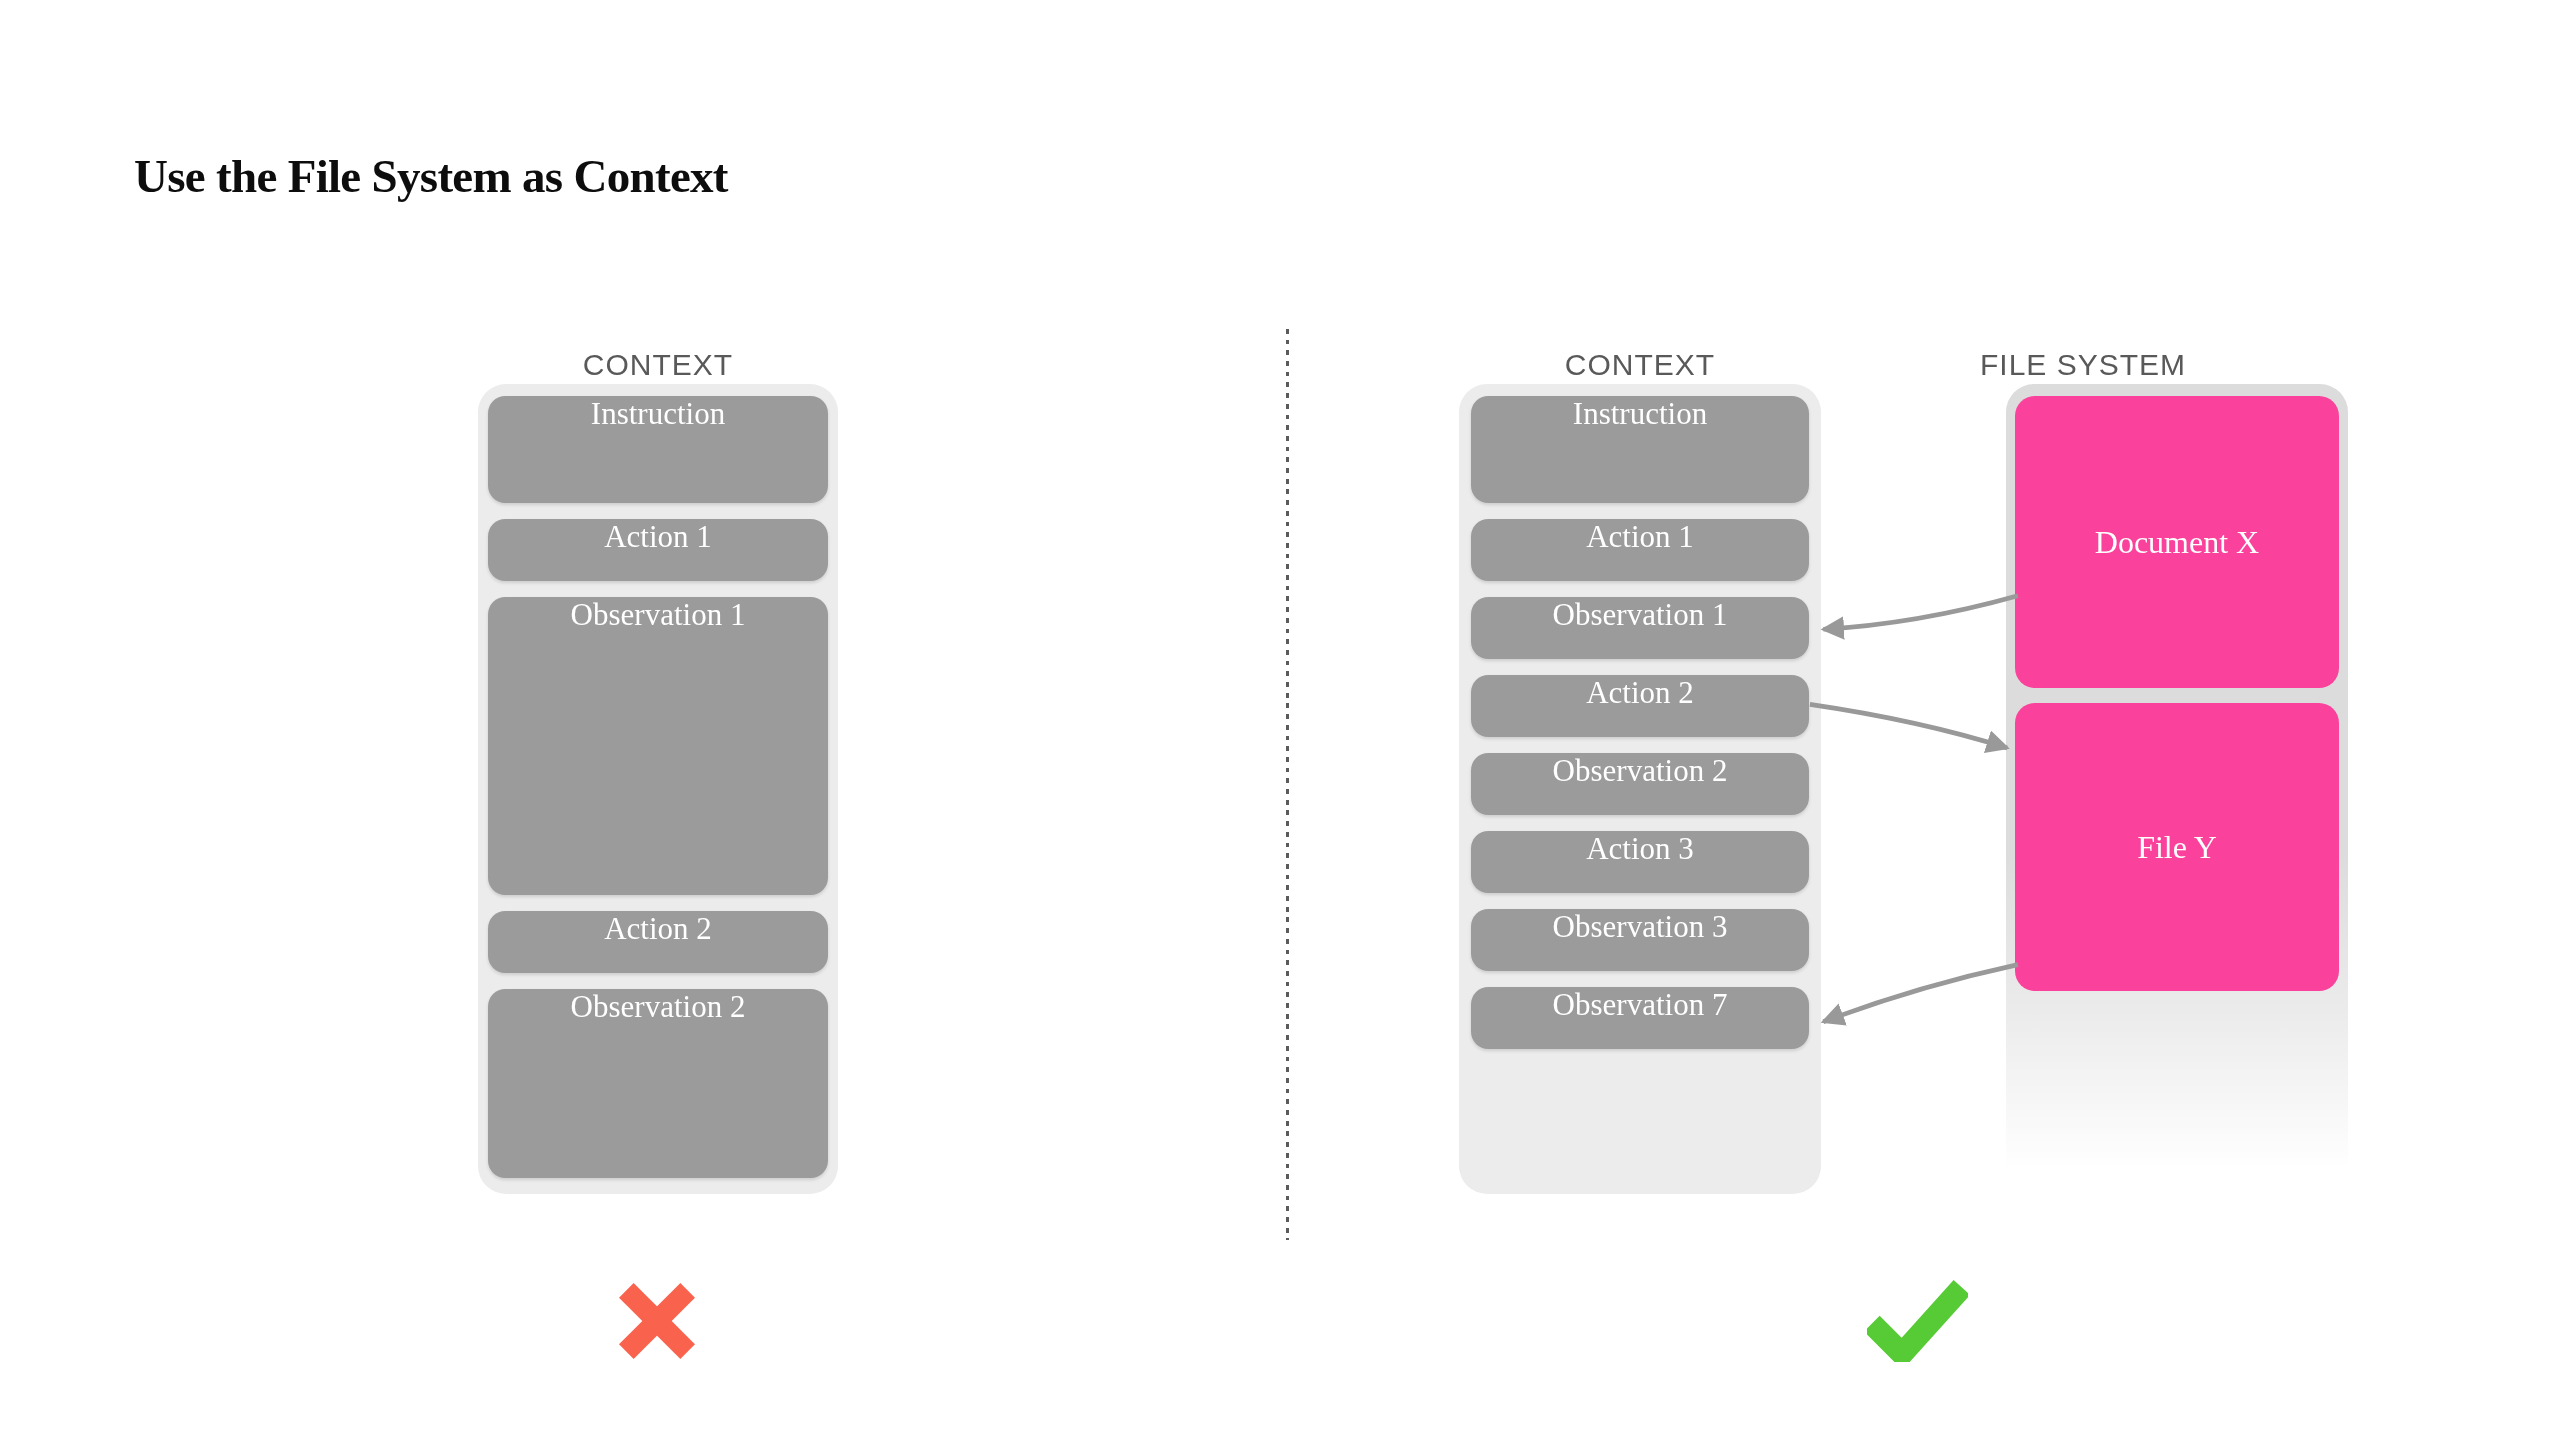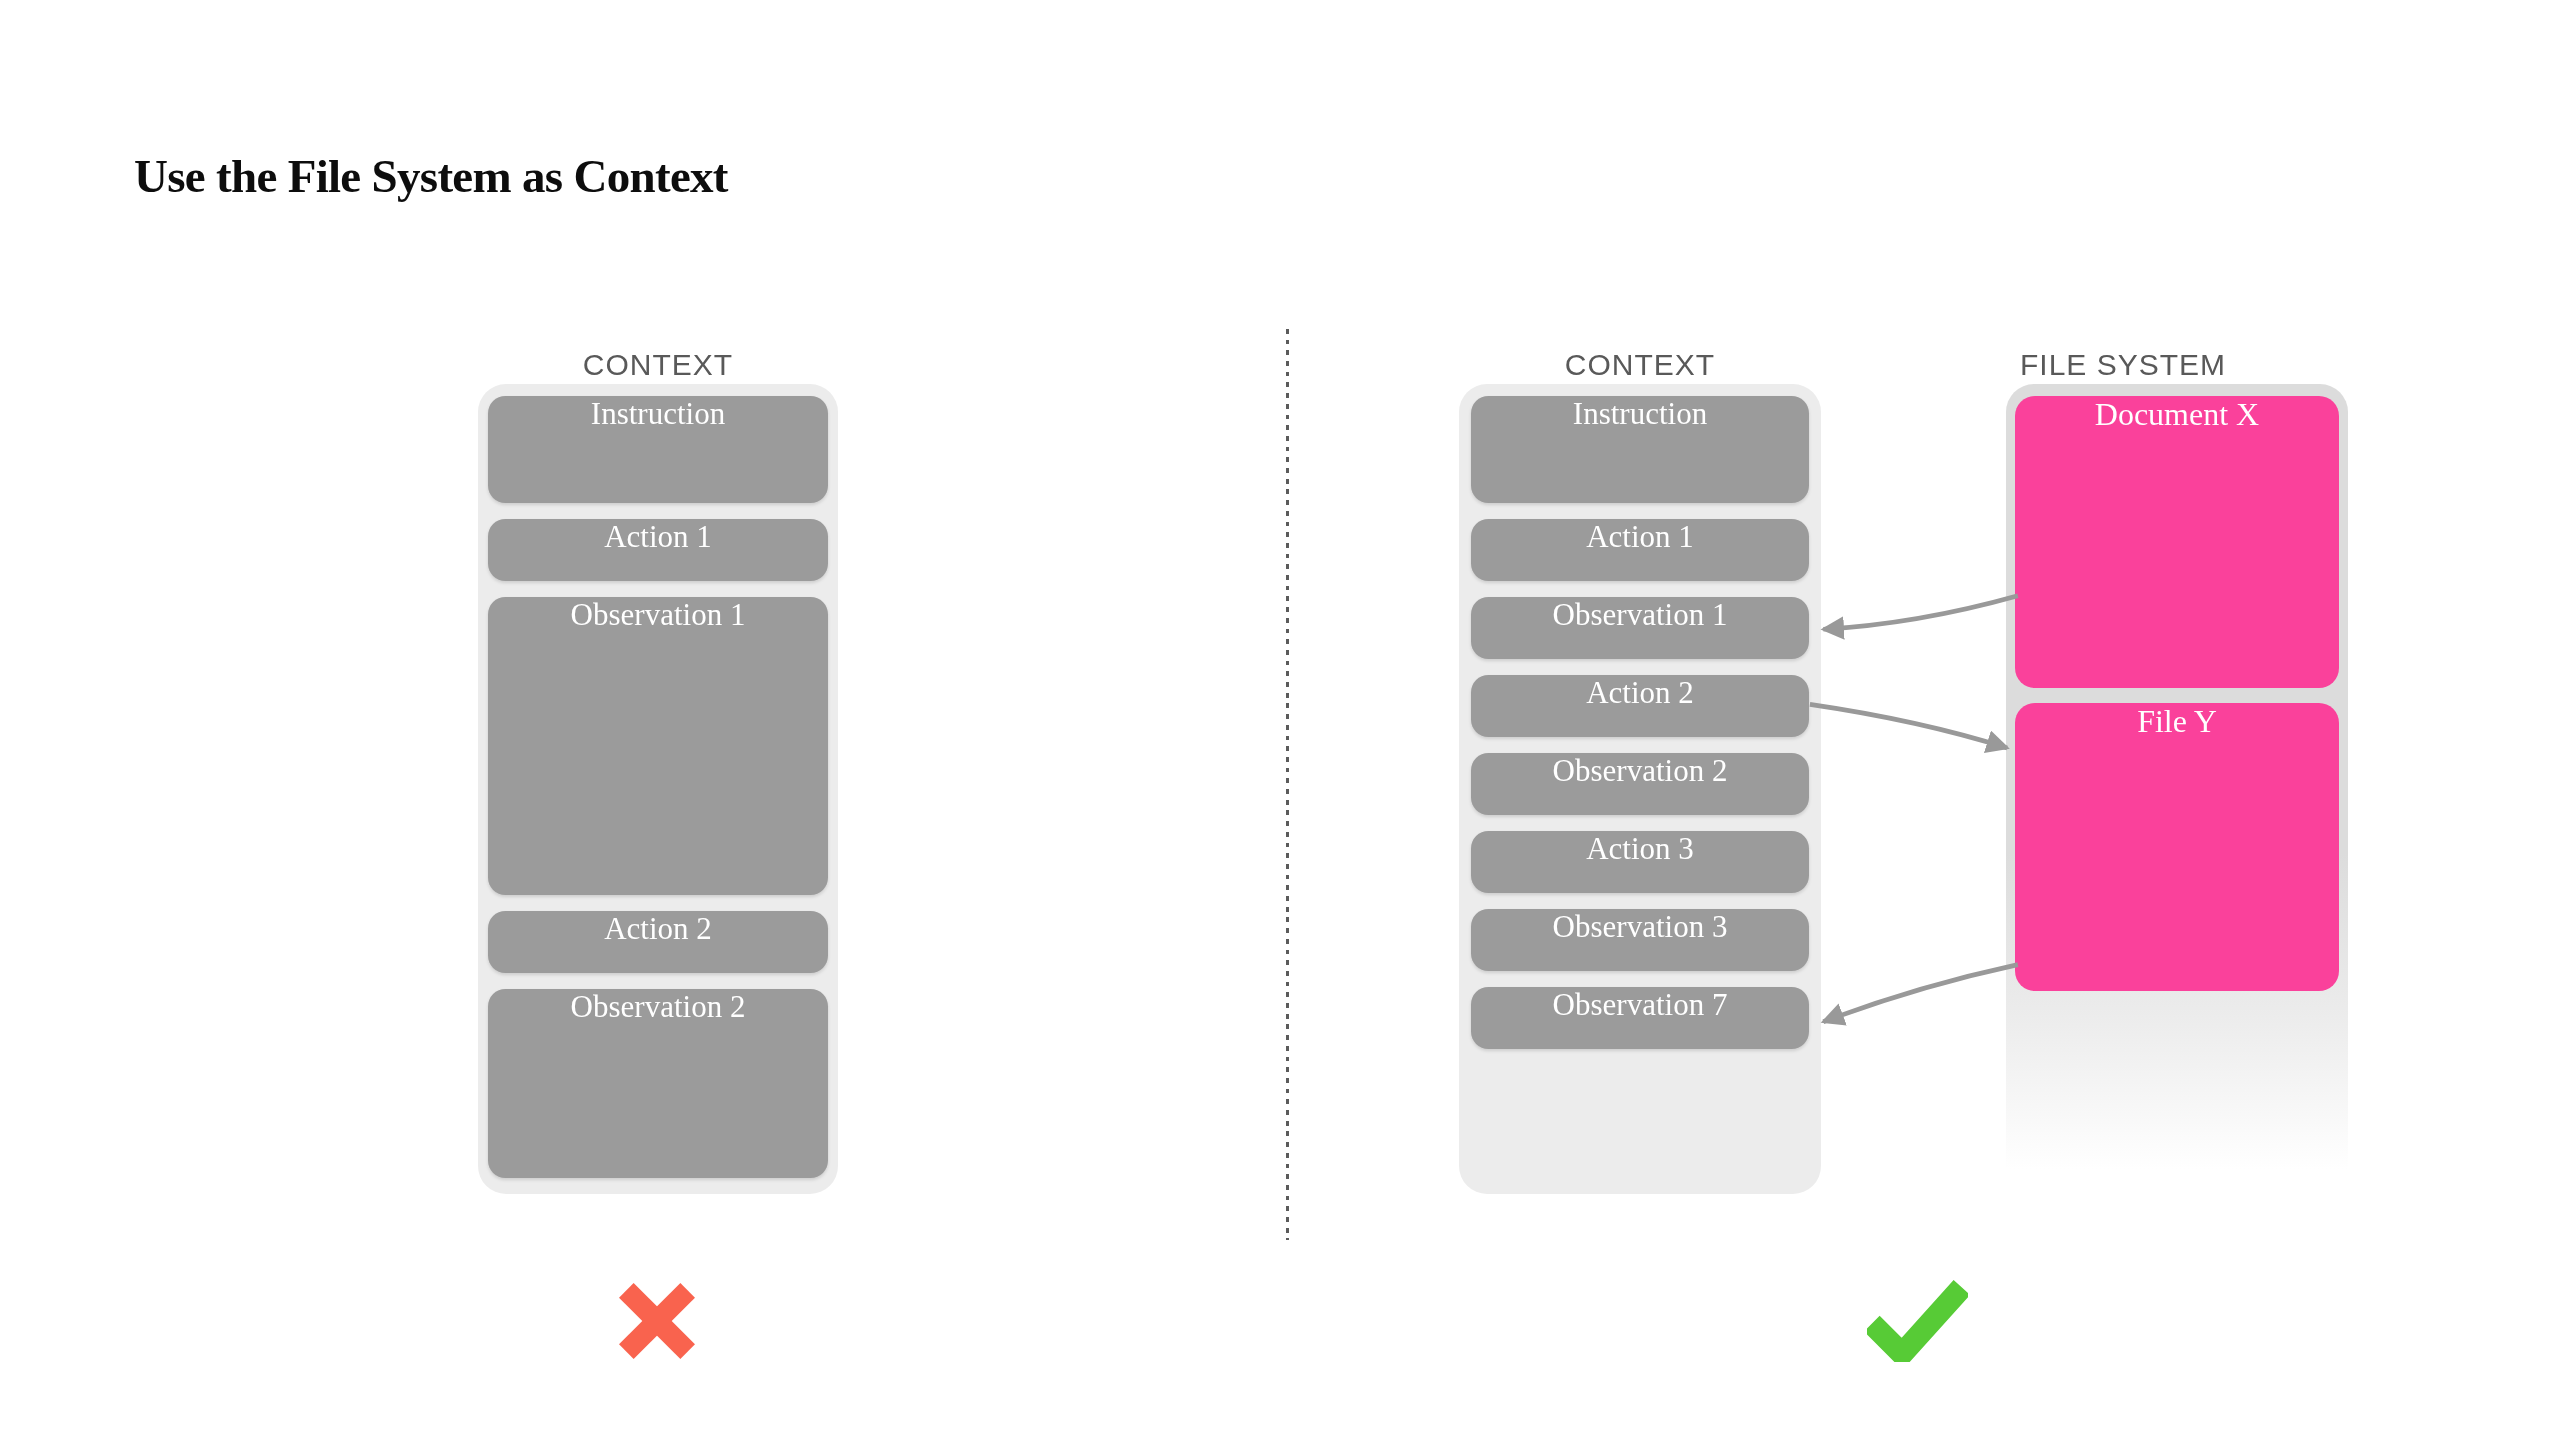--- a/index.html
+++ b/index.html
@@ -12,21 +12,21 @@
     font-weight:700;font-size:47px;color:#0d0d0d;letter-spacing:-0.7px;
   }
 
   .col-label{
     position:absolute;top:335px;height:36px;line-height:36px;
     font-family:"Liberation Sans", sans-serif;
     font-size:30px;letter-spacing:1px;color:#595959;text-align:center;margin-top:12px;
   }
   .col-label.lctx{left:478px;width:360px;}
   .col-label.rctx{left:1459px;width:362px;}
-  .col-label.fsys{left:1952px;width:342px;}
+  .col-label.fsys{left:1912px;width:342px;}
 
   .panel{
     position:absolute;top:384px;height:810px;border-radius:28px;
     box-sizing:border-box;display:flex;flex-direction:column;
   }
   .panel.ctx{background:var(--context-panel,#ececec);}
   .panel.lctx{left:478px;width:360px;padding:12px 10px 16px 10px;gap:16px;}
   .panel.rctx{left:1459px;width:362px;padding:12px 12px 16px 12px;gap:16px;}
   .panel.fsys{
     left:2006px;width:342px;padding:12px 9.4px 16px 9.4px;gap:15.4px;
@@ -46,21 +46,21 @@
   }
   .gbox.instruction{height:107px;}
   .gbox.short{height:62px;}
   .gbox.row{height:62px;}
   .gbox.tall{height:298px;}
   .gbox.medium{height:189px;}
 
   .fbox{
     background:var(--file-box,#fa419b);
     border-radius:20px;flex:0 0 auto;
-    display:flex;align-items:flex-start;justify-content:center;
+    display:flex;align-items:center;justify-content:center;
     color:#ffffff;font-size:32px;
   }
   .fbox.docx{height:292px;}
   .fbox.filey{height:288px;}
 
   .divider{
     position:absolute;left:1286px;top:329px;width:3.4px;height:911px;
     background:repeating-linear-gradient(180deg,
       #5b5b5b 0px,#5b5b5b 4.7px,rgba(0,0,0,0) 4.7px,rgba(0,0,0,0) 10.7px);
   }

